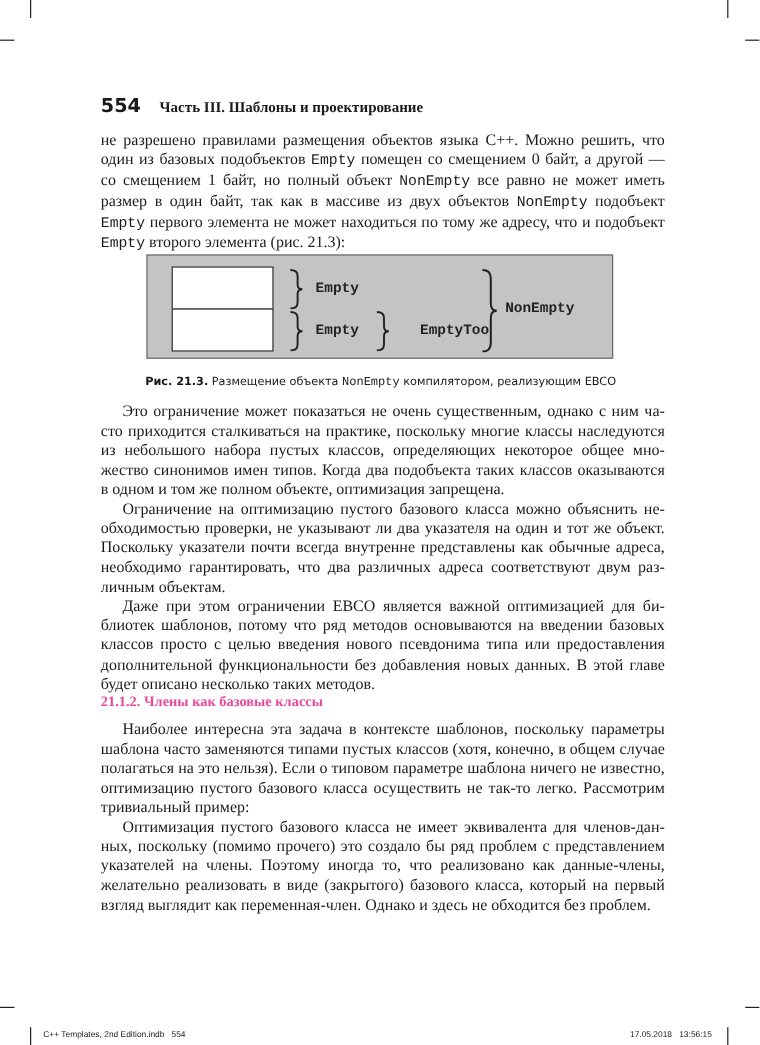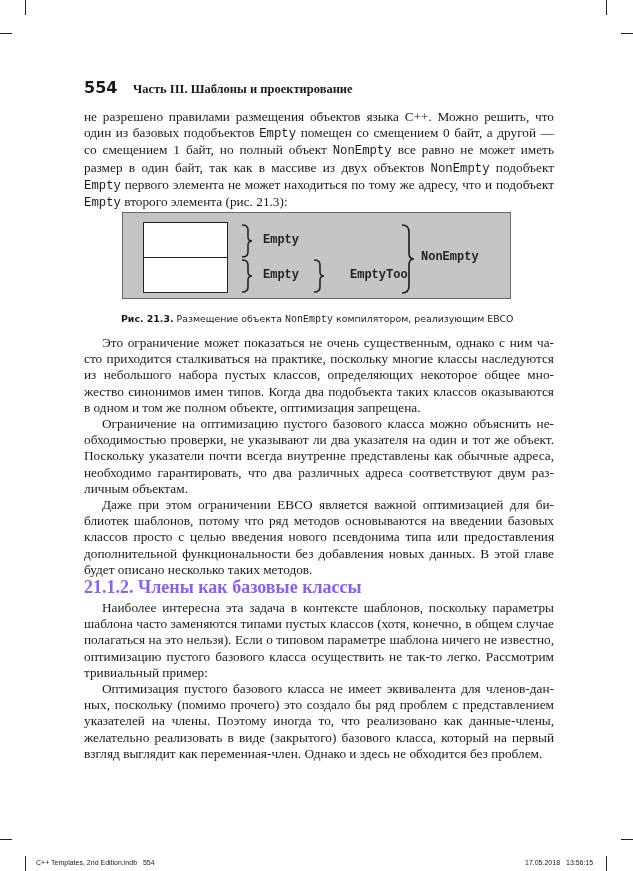--- a/index.html
+++ b/index.html
@@ -11,21 +11,21 @@
   .body { position: absolute; left: 84px; width: 470px; top: 109px; font-family: "Liberation Serif", serif; font-size: 13.3px; line-height: 16.2px; text-align: justify; }
   .body p { margin: 0; text-indent: 18px; hyphens: manual; }
   .body p.noindent { text-indent: 0; }
   .mono { font-family: "Liberation Mono", monospace; font-size: 12.3px; }
   .figure { position: absolute; left: 122px; top: 212px; width: 389px; height: 87px; background: #c4c4c4; border: 1px solid #6a6a6a; box-sizing: border-box; }
   .fig-box { position: absolute; left: 20px; background: #fff; border: 1px solid #222; width: 85px; box-sizing: border-box; }
   .fig-label { position: absolute; font-family: "Liberation Mono", monospace; font-weight: bold; font-size: 12px; color: #222; }
   .caption { position: absolute; left: 121px; top: 313px; font-family: "DejaVu Sans", sans-serif; font-size: 9.4px; color: #1a1a1a; }
   .caption b { font-weight: bold; }
   .caption .mono { font-size: 10px; font-weight: normal; }
-  .heading { position: absolute; left: 84px; top: 577px; font-family: "Liberation Serif", serif; font-weight: bold; font-size: 18px; color: #8b5cf6; }
+  .heading { position: absolute; left: 84px; top: 577px; font-family: "Liberation Serif", serif; font-weight: bold; font-size: 12px; color: #ec4899; }
   .body2 { top: 600px; }
   .footer { position: absolute; top: 859px; font-family: "Liberation Sans", sans-serif; font-size: 7px; color: #222; }
 </style>
 </head>
 <body>
 
 <div class="crop" style="left:25px;top:0;width:1px;height:15px;"></div>
 <div class="crop" style="left:0;top:33px;width:12px;height:1px;"></div>
 <div class="crop" style="left:606px;top:0;width:1px;height:15px;"></div>
 <div class="crop" style="left:621px;top:33px;width:12px;height:1px;"></div>

